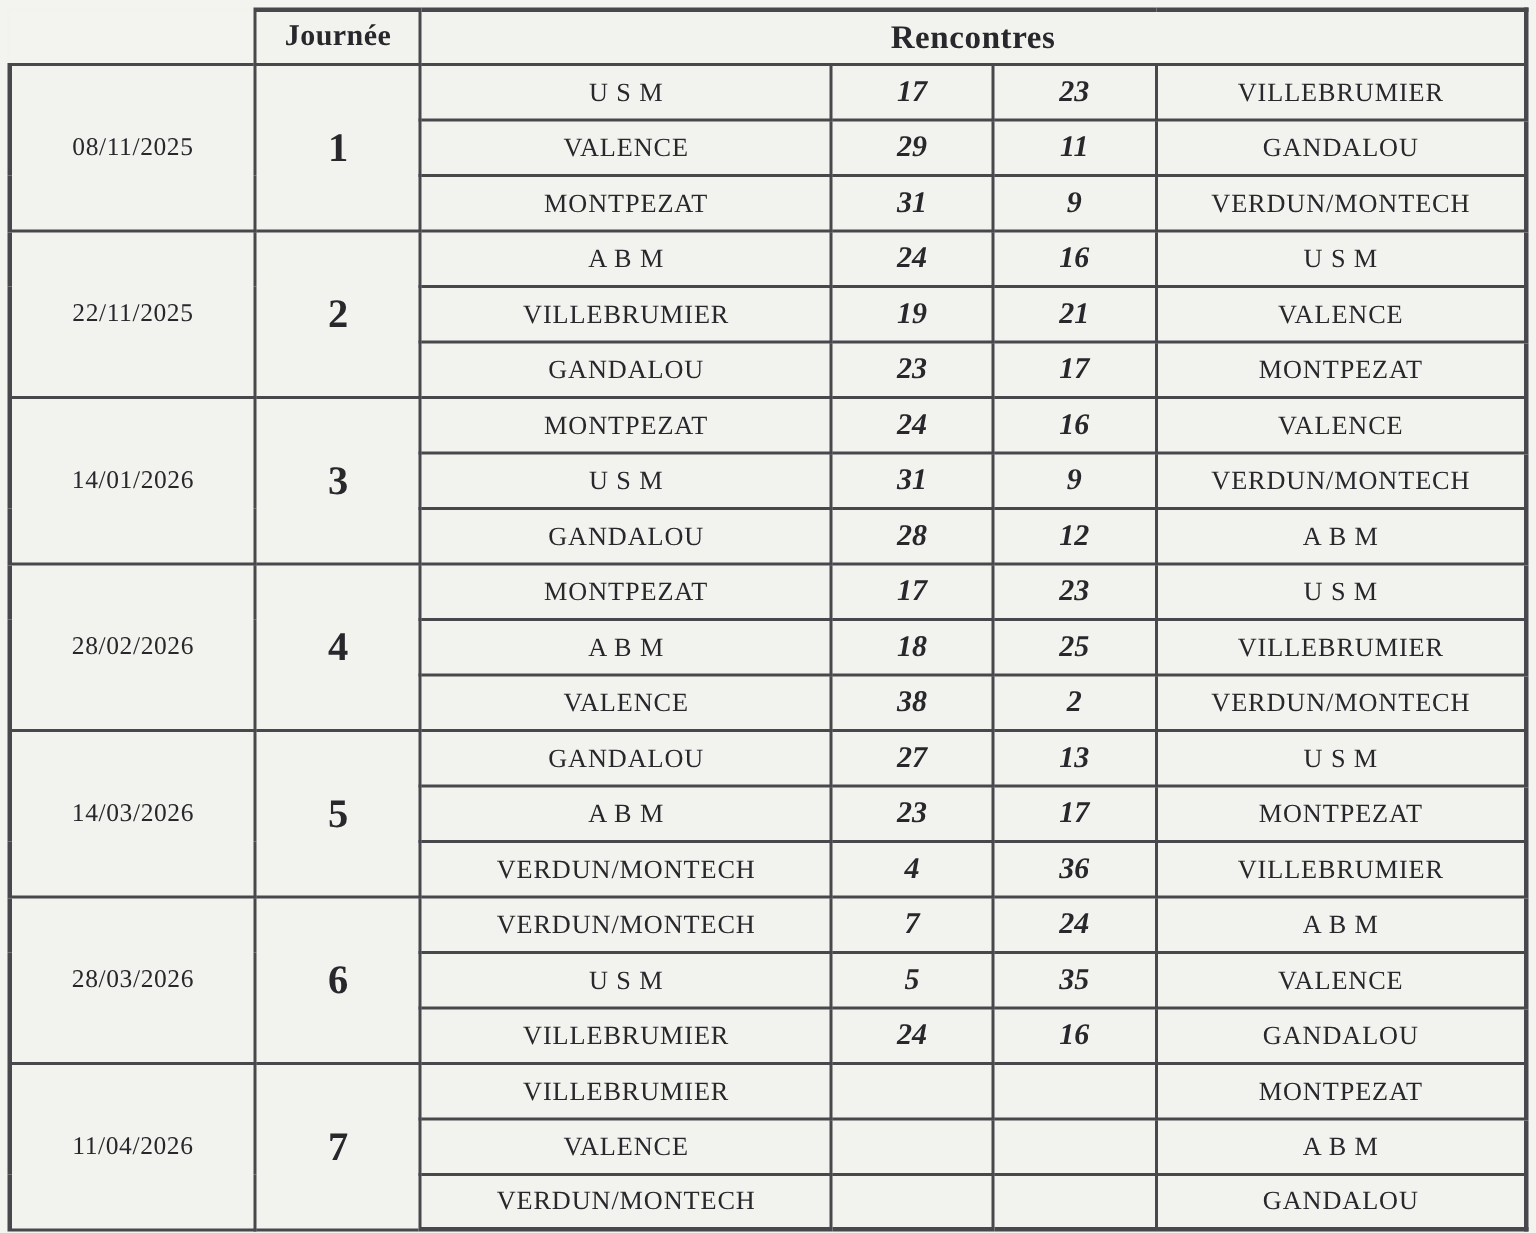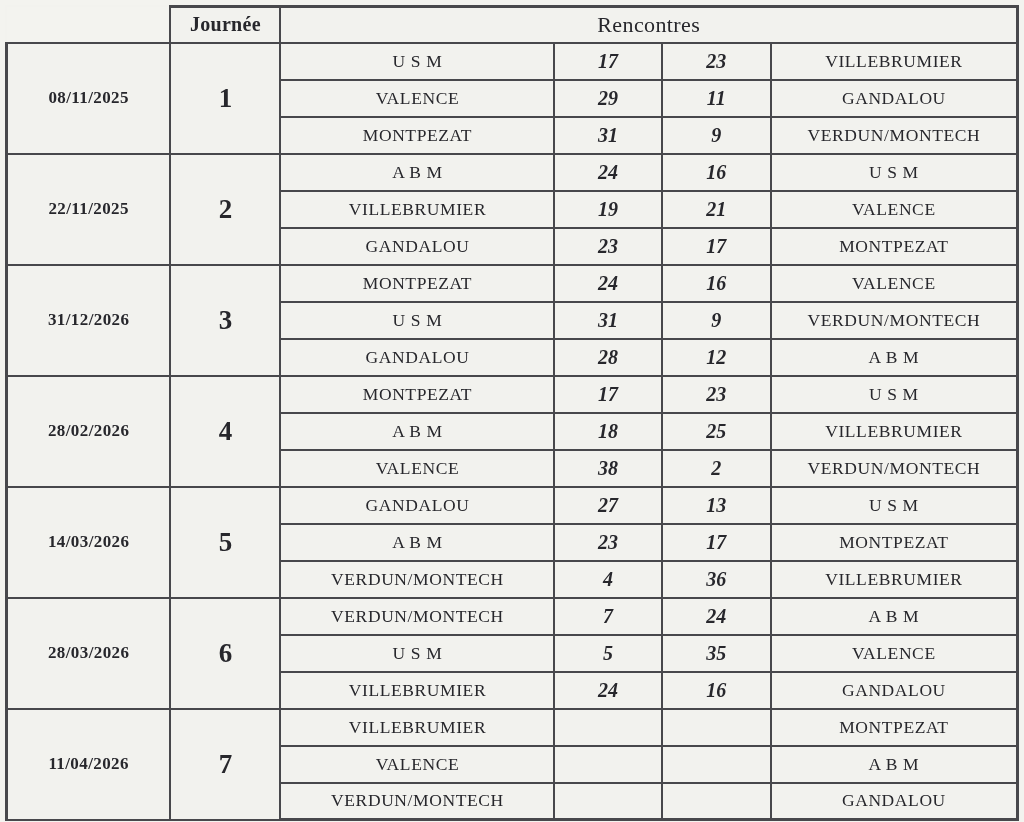--- a/index.html
+++ b/index.html
@@ -58,26 +58,26 @@
   tr { height: 37px; }
   tr.header-row { height: 36px; }
 
   th.journee-h {
     font-size: 20px;
     font-weight: bold;
     letter-spacing: 0.3px;
   }
   th.rencontres-h {
     font-size: 22px;
-    font-weight: normal;
+    font-weight: bold;
     letter-spacing: 0.4px;
   }
   td.date {
     font-size: 17px;
-    font-weight: bold;
+    font-weight: normal;
     letter-spacing: 0.4px;
   }
   td.num {
     font-size: 27px;
     font-weight: bold;
   }
   td.team {
     font-size: 17.5px;
     letter-spacing: 0.6px;
   }
@@ -162,21 +162,21 @@
       <td class="team away">VALENCE</td>
     </tr>
     <tr>
       <td class="team">GANDALOU</td>
       <td class="score">23</td>
       <td class="score">17</td>
       <td class="team away">MONTPEZAT</td>
     </tr>
 
     <tr>
-      <td class="date" rowspan="3">31/12/2026</td>
+      <td class="date" rowspan="3">14/01/2026</td>
       <td class="num" rowspan="3">3</td>
       <td class="team">MONTPEZAT</td>
       <td class="score">24</td>
       <td class="score">16</td>
       <td class="team away">VALENCE</td>
     </tr>
     <tr>
       <td class="team">U S M</td>
       <td class="score">31</td>
       <td class="score">9</td>

